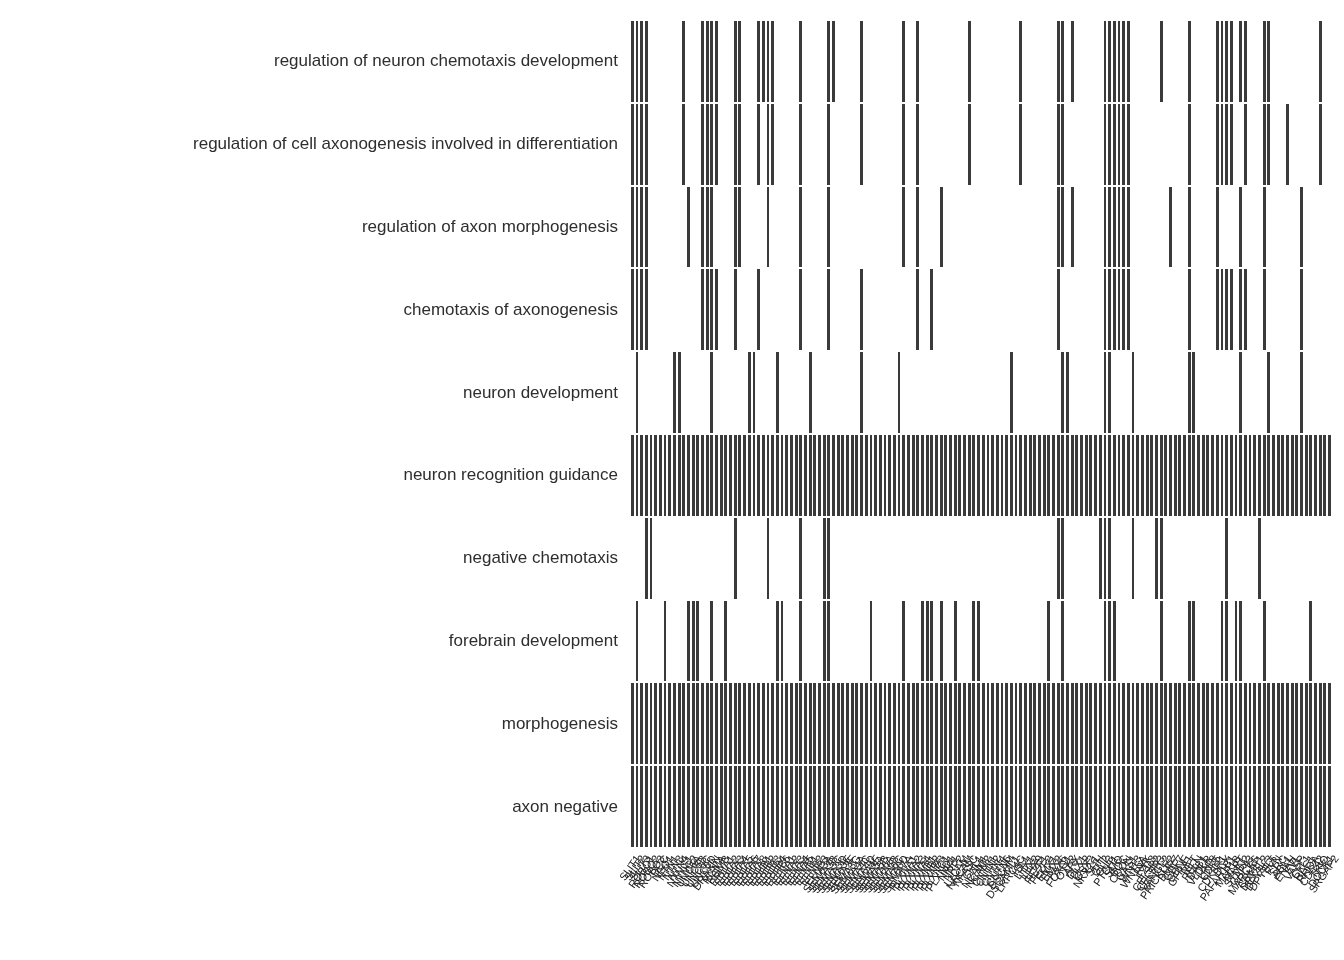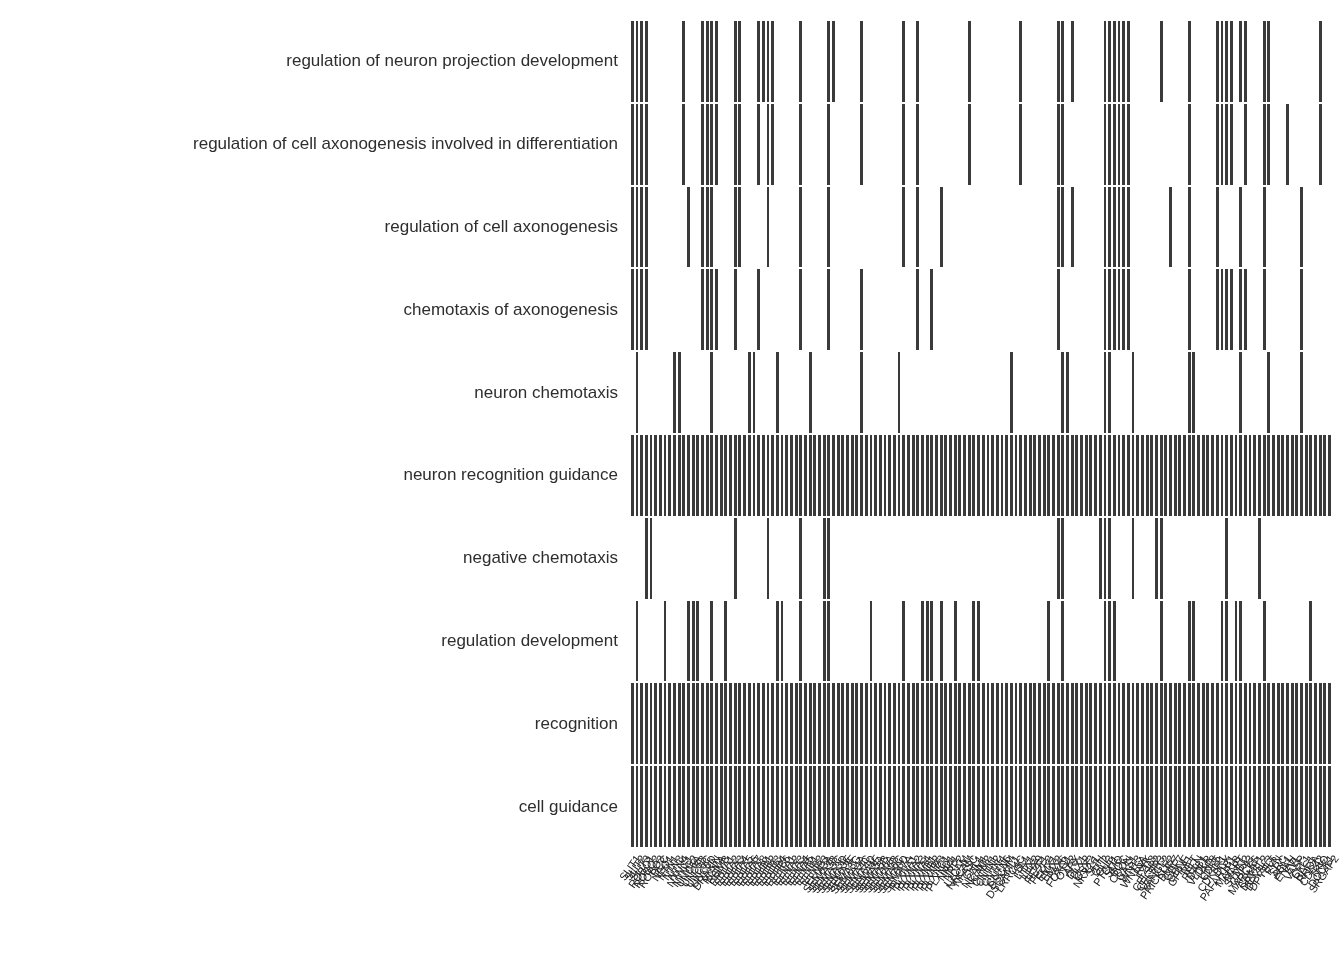--- a/index.html
+++ b/index.html
@@ -24,30 +24,30 @@
     transform:rotate(-55deg);
     transform-origin:100% 0;
     letter-spacing:-0.3px;
   }
 </style>
 </head>
 <body>
 
 <div class="figure">
   <div id="rowLabels">
-      <div class="row-label" style="color: rgb(46, 46, 46); top: 61.4px;">regulation of neuron projection development</div>
+      <div class="row-label" style="color: rgb(46, 46, 46); top: 61.4px;">regulation of neuron chemotaxis development</div>
       <div class="row-label" style="color: rgb(46, 46, 46); top: 144.2px;">regulation of cell axonogenesis involved in differentiation</div>
-      <div class="row-label" style="color: rgb(46, 46, 46); top: 227px;">regulation of cell axonogenesis</div>
+      <div class="row-label" style="color: rgb(46, 46, 46); top: 227px;">regulation of axon morphogenesis</div>
       <div class="row-label" style="color: rgb(46, 46, 46); top: 309.8px;">chemotaxis of axonogenesis</div>
-      <div class="row-label" style="color: rgb(46, 46, 46); top: 392.6px;">neuron chemotaxis</div>
+      <div class="row-label" style="color: rgb(46, 46, 46); top: 392.6px;">neuron development</div>
       <div class="row-label" style="color: rgb(46, 46, 46); top: 475.4px;">neuron recognition guidance</div>
       <div class="row-label" style="color: rgb(46, 46, 46); top: 558.2px;">negative chemotaxis</div>
-      <div class="row-label" style="color: rgb(46, 46, 46); top: 641px;">regulation development</div>
-      <div class="row-label" style="color: rgb(46, 46, 46); top: 723.8px;">recognition</div>
-      <div class="row-label" style="color: rgb(46, 46, 46); top: 806.6px;">cell guidance</div>
+      <div class="row-label" style="color: rgb(46, 46, 46); top: 641px;">forebrain development</div>
+      <div class="row-label" style="color: rgb(46, 46, 46); top: 723.8px;">morphogenesis</div>
+      <div class="row-label" style="color: rgb(46, 46, 46); top: 806.6px;">axon negative</div>
     </div>
   <div id="grid">
       <div class="band" style="top: 21px; height: 80.8px;">
         <div class="cell" style="background: rgb(58, 58, 58); left: 0.8424px; width: 2.9016px;"></div>
         <div class="cell" style="background: rgb(58, 58, 58); left: 5.5224px; width: 2.9016px;"></div>
         <div class="cell" style="background: rgb(58, 58, 58); left: 10.2024px; width: 2.9016px;"></div>
         <div class="cell" style="background: rgb(58, 58, 58); left: 14.8824px; width: 2.9016px;"></div>
         <div class="cell" style="background: rgb(58, 58, 58); left: 52.3224px; width: 2.9016px;"></div>
         <div class="cell" style="background: rgb(58, 58, 58); left: 71.0424px; width: 2.9016px;"></div>
         <div class="cell" style="background: rgb(58, 58, 58); left: 75.7224px; width: 2.9016px;"></div>

